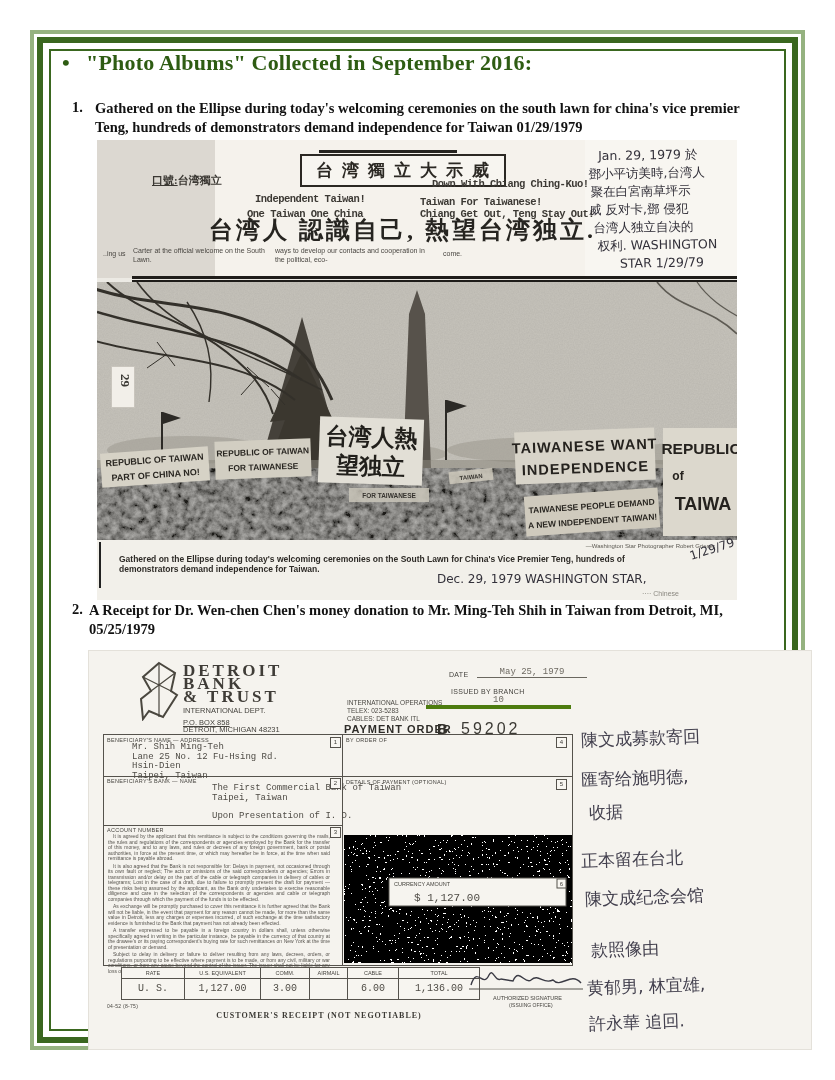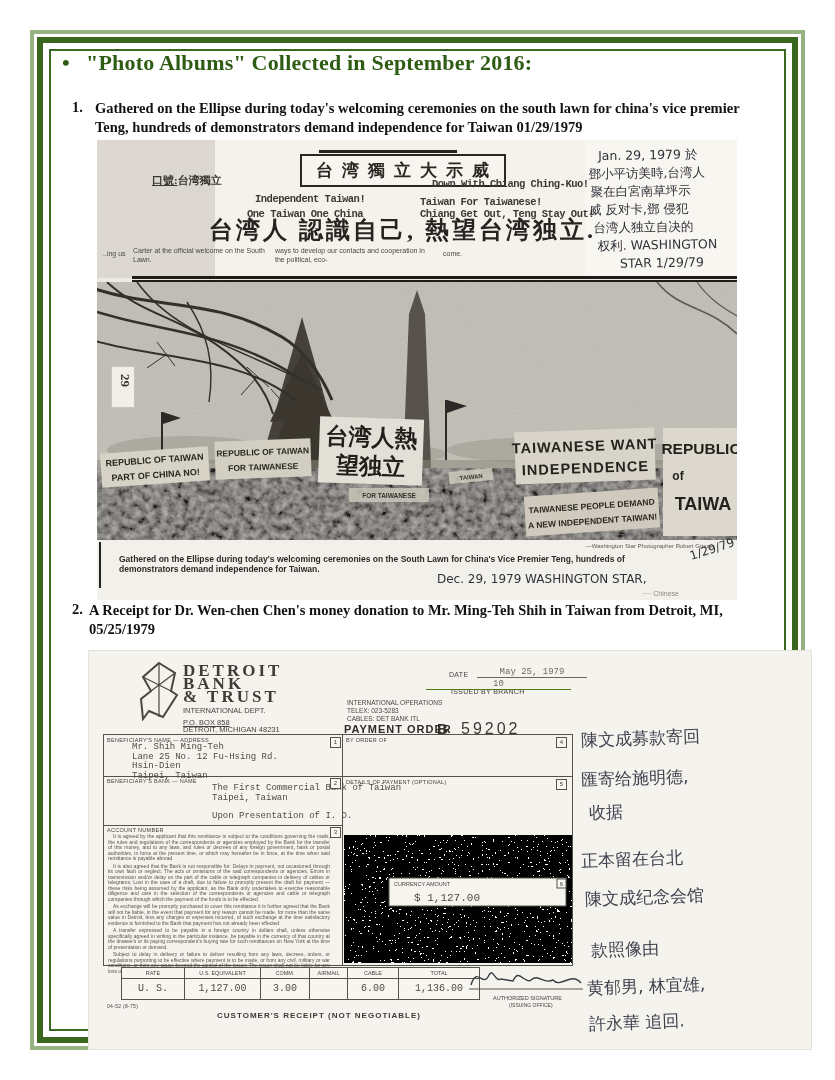--- a/index.html
+++ b/index.html
@@ -60,21 +60,21 @@
     font-family:"Liberation Sans",sans-serif;color:#3e3c38;background:#f8f6f1;z-index:4;}
   .fineprint{left:4px;top:99px;width:222px;font-family:"Liberation Sans",sans-serif;font-size:5px;
     line-height:5.5px;color:#57544e;text-align:justify;}
   .fineprint p{margin:0 0 2px 0;text-indent:5px;}
   .btable{left:32px;top:316px;display:flex;border:1px solid #55524c;background:#f7f5f0;}
   .bcol{border-right:1px solid #55524c;}
   .bcol:last-child{border-right:none;}
   .bhead{font-family:"Liberation Sans",sans-serif;font-size:5.5px;color:#46443f;text-align:center;
     border-bottom:1px solid #55524c;padding:2px 0;}
   .bval{font-family:"Liberation Mono",monospace;font-size:10px;color:#4e4b45;text-align:center;padding:4px 0 5px 0;}
-  .footer-line{font-family:Liberation Sans, sans-serif;font-weight:bold;font-size:8px;letter-spacing:1px;color:#3c3a35;}
+  .footer-line{font-family:Liberation Serif, serif;font-weight:bold;font-size:8px;letter-spacing:1px;color:#3c3a35;}
   .auth{font-family:"Liberation Sans",sans-serif;font-size:5.5px;color:#46443f;}
   .note-line{font-size:17px;color:#43404e;white-space:nowrap;transform:rotate(-2deg);}
 </style>
 </head>
 <body>
 
 <div class="abs frame1"></div>
 <div class="abs frame2"></div>
 <div class="abs frame3"></div>
 
@@ -235,21 +235,21 @@
   <div class="abs deptline" style="left:94px;top:55px;">INTERNATIONAL DEPT.</div>
   <div class="abs deptline" style="left:94px;top:67px;text-decoration:underline;">P.O. BOX 858</div>
   <div class="abs deptline" style="left:94px;top:74px;">DETROIT, MICHIGAN 48231</div>
   <div class="abs opsline" style="left:258px;top:48px;">INTERNATIONAL OPERATIONS</div>
   <div class="abs opsline" style="left:258px;top:56px;">TELEX: 023-5283</div>
   <div class="abs opsline" style="left:258px;top:64px;">CABLES: DET BANK ITL</div>
 
   <div class="abs lbl" style="left:360px;top:20px;font-size:7px;">DATE</div>
   <div class="abs typed" style="left:388px;top:16px;width:110px;border-bottom:1px solid #6a675f;text-align:center;color:#6e6a62;">May 25, 1979</div>
   <div class="abs lbl" style="left:362px;top:37px;font-size:7px;">ISSUED BY BRANCH</div>
-  <div class="abs typed" style="left:337px;top:28px;width:145px;border-bottom:1px solid #4d7c0f;text-align:center;color:#6e6a62;">10</div>
+  <div class="abs typed" style="left:337px;top:44px;width:145px;border-bottom:4px solid #4d7c0f;text-align:center;color:#6e6a62;">10</div>
 
   <div class="abs po-label" style="left:255px;top:72px;">PAYMENT ORDER</div>
   <div class="abs po-b" style="left:348px;top:69px;">B</div>
   <div class="abs po-num" style="left:372px;top:69px;">59202</div>
 
   <div class="abs formbox">
     <div class="abs vdiv"></div>
     <div class="abs hdiv1"></div>
     <div class="abs hdiv2"></div>
 

